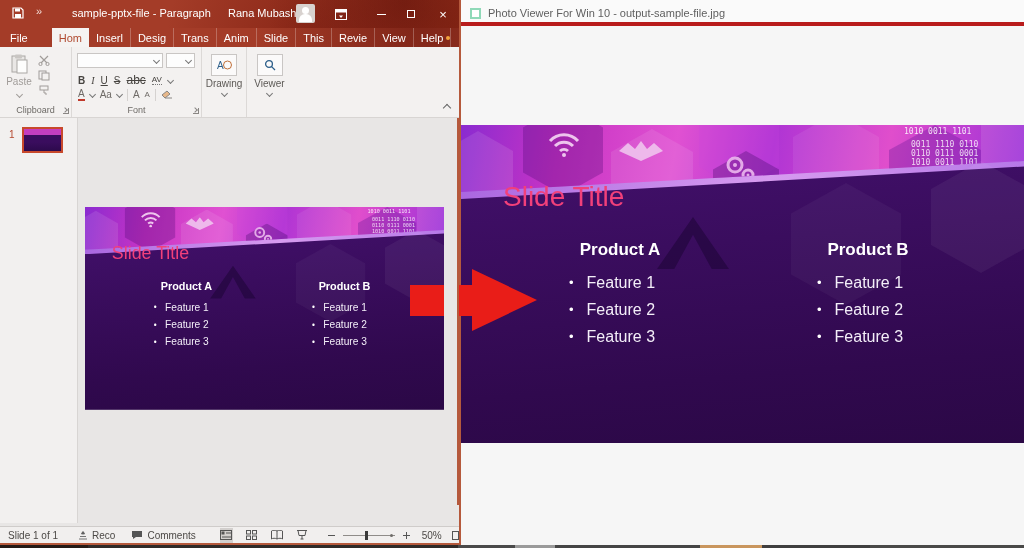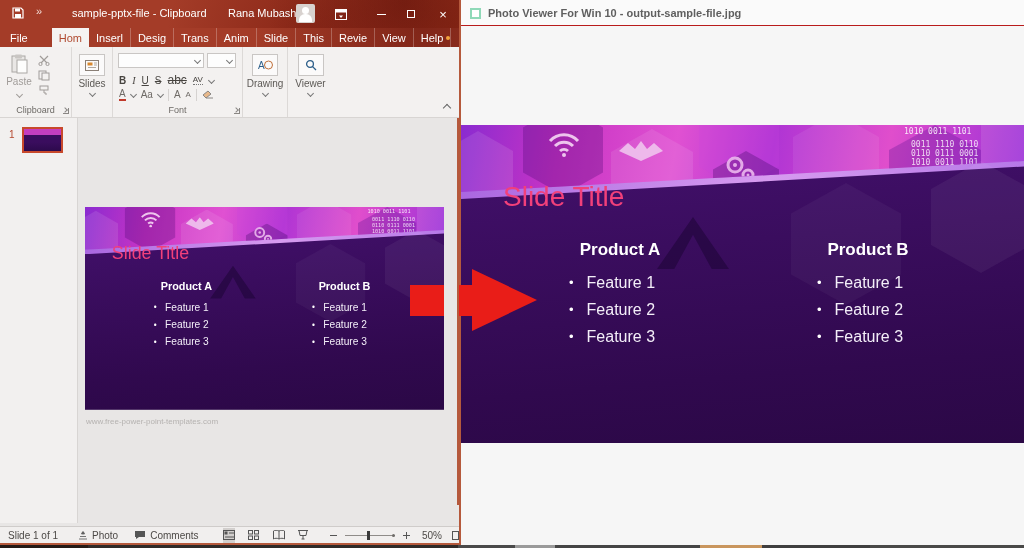--- a/index.html
+++ b/index.html
@@ -96,21 +96,21 @@
   .zoom-tick { position:absolute; left:47px; top:-1px; width:3px; height:3px; background:#6f6c69; border-radius:50%; }
   .minus-bar { width:7px; height:1px; background:#555; }
   .plus-glyph { position:relative; width:7px; height:7px; }
   .plus-glyph:before { content:""; position:absolute; left:0; top:3px; width:7px; height:1px; background:#555; }
   .plus-glyph:after  { content:""; position:absolute; left:3px; top:0; width:1px; height:7px; background:#555; }
   .fit-icon { width:10px; height:9px; border:1px solid #555; position:relative; }
 
   
   #viewer { position:absolute; left:461px; top:0; width:563px; height:545px; background:#f6f6f6; overflow:hidden; }
   .pv-titlebar { position:absolute; left:0; top:0; right:0; height:26px; background:#fafafa;
-                 border-bottom:1px solid #b91c1c; font-size:11px; color:#5f5f5f;font-weight:bold; }
+                 border-bottom:4px solid #b91c1c; font-size:11px; color:#5f5f5f; }
   .pv-appicon { position:absolute; left:9px; top:8px; width:11px; height:11px; border:2px solid #8fd9b8; background:#fff; }
   .pv-title { position:absolute; left:27px; top:7px; }
 
   
   .slide { position:relative; width:563px; height:318px; overflow:hidden;
            background:linear-gradient(175deg,#451170 0%, #3a0d5e 38%, #30094e 75%, #2b0846 100%); }
   .banner-edge { position:absolute; left:0; top:0; width:100%; height:74px;
                  background:linear-gradient(100deg,#a865e0,#d79cf0 55%,#b678e8);
                  clip-path:polygon(0 0,100% 0,100% 56%,0 100%); }
   .banner { position:absolute; left:0; top:0; width:100%; height:72px; overflow:hidden;
@@ -151,21 +151,21 @@
 
   <div class="ppt-titlebar">
     <span class="qat-save">
       <svg width="12" height="12" viewBox="0 0 12 12">
           <path d="M1 1h8l2 2v8H1z" fill="none" stroke="#fff" stroke-width="1.2"></path>
           <rect x="3" y="1.5" width="5" height="3" fill="#fff"></rect>
           <rect x="3" y="7" width="6" height="4" fill="#fff"></rect>
         </svg>
     </span>
     <span class="qat-more">»</span>
-    <span class="ppt-title">sample-pptx-file - Clipboard</span>
+    <span class="ppt-title">sample-pptx-file - Paragraph</span>
     <span class="ppt-user">Rana Mubashir</span>
     <span class="avatar">
         <span class="head"></span>
         <span class="body"></span>
       </span>
     <span class="winbtn ribopts">
       <svg width="12" height="11" viewBox="0 0 12 11">
           <rect x="0.5" y="0.5" width="11" height="10" fill="none" stroke="#fff"></rect>
           <rect x="0.5" y="0.5" width="11" height="3" fill="#fff"></rect>
           <path d="M6 9 L4 6.5 h4z" fill="#fff"></path>
@@ -223,33 +223,20 @@
           </svg>
         <svg width="13" height="11" viewBox="0 0 13 11">
             <rect x="2" y="1" width="8" height="4" fill="none" stroke="#a09c99"></rect>
             <path d="M6 5v3h2v2" stroke="#a09c99" fill="none"></path>
           </svg>
       </div>
       <div class="rgroup-label">Clipboard</div>
       <span class="launcher"></span>
     </div>
 
-    <div class="rgroup g-slides">
-      <div class="bigbtn">
-        <span class="iconbox">
-            <svg width="14" height="11" viewBox="0 0 14 11">
-              <rect x="0.5" y="0.5" width="13" height="10" fill="none" stroke="#8a7f76"></rect>
-              <rect x="2.5" y="2.5" width="5" height="3" fill="#d8882f"></rect>
-              <path d="M9 3h3M9 5h3M3 7.5h8" stroke="#b0a89f"></path>
-            </svg>
-          </span>
-        <span>Slides</span>
-        <span class="chev-dn"></span>
-      </div>
-    </div>
 
     <div class="rgroup g-font">
       <div class="font-row1">
         <span class="selbox" style="width:86px">
             <span class="chev-dn"></span>
           </span>
         <span class="selbox" style="width:29px">
             <span class="chev-dn"></span>
           </span>
       </div>
@@ -390,31 +377,30 @@
           </div>
         <div class="feature">
             <span class="bullet">•</span>
             <span>Feature 3</span>
           </div>
       </div>
     </div>
   </div>
 
   <div class="credits">
-    <div>www.free-power-point-templates.com</div>
   </div>
 
 
   <div class="statusbar">
     <span class="sb-item" style="margin-left:8px">Slide 1 of 1</span>
     <span class="sb-item" style="margin-left:20px">
       <svg width="10" height="9" viewBox="0 0 10 9">
           <path d="M1 8h8M2 5.5h6M3.5 3h3M5 0.5l1.5 2h-3z" stroke="#555" fill="#555" stroke-width="0.8"></path>
         </svg>
-      <span>Photo</span>
+      <span>Reco</span>
     </span>
     <span class="sb-item" style="margin-left:16px">
       <svg width="12" height="10" viewBox="0 0 12 10">
           <path d="M1 1h10v6H5L2 9V7H1z" fill="#555"></path>
         </svg>
       <span>Comments</span>
     </span>
     <span class="sb-viewbtn on" style="margin-left:24px">
       <svg width="12" height="10" viewBox="0 0 12 10">
           <rect x="0.5" y="0.5" width="11" height="9" fill="none" stroke="#555"></rect>

